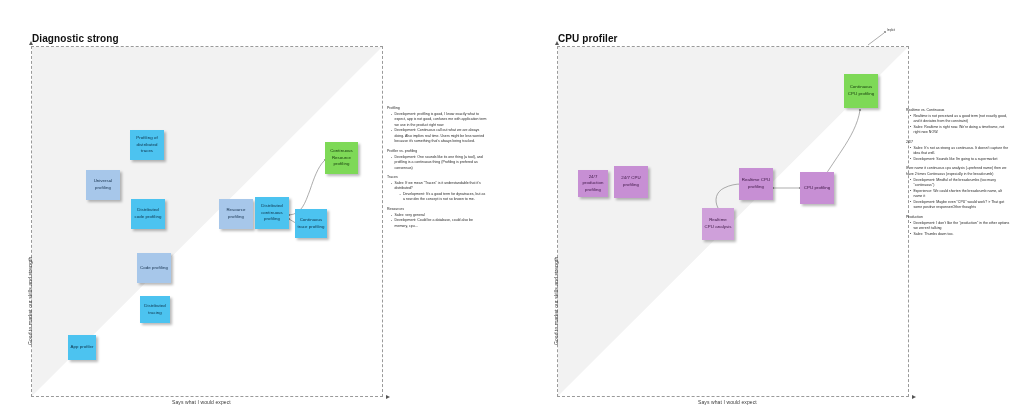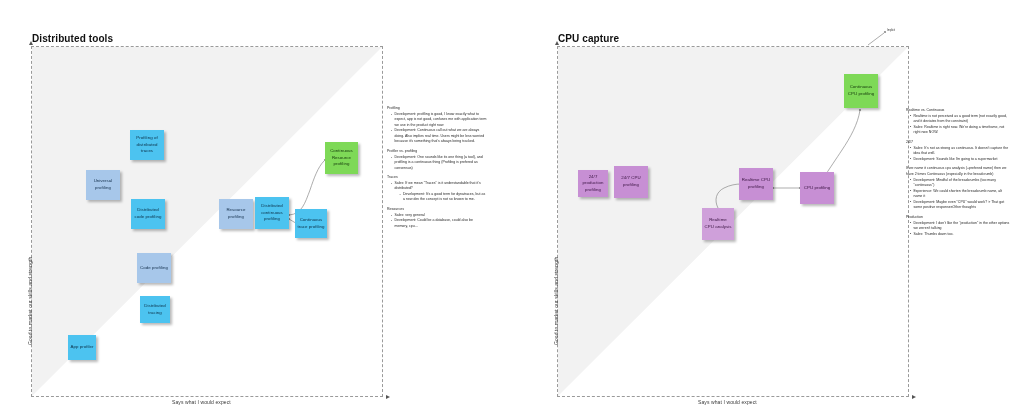--- a/index.html
+++ b/index.html
@@ -145,21 +145,21 @@
     font-size: 2.6px;
     color: #333;
     white-space: nowrap;
   }
 </style>
 </head>
 <body>
 
 <div class="panel panel-left">
 
-  <div class="panel-title" style="left:32px; top:33px;">Distributed tools</div>
+  <div class="panel-title" style="left:32px; top:33px;">Diagnostic strong</div>
 
   <div class="matrix" style="left:31px; top:46px; width:352px; height:351px;">
     <div class="matrix-shade"></div>
   </div>
 
   <div class="axis-arrow up" style="left:29px; top:41px;"></div>
   <div class="axis-arrow right" style="left:386px; top:395px;"></div>
 
   <div class="axis-label vertical" style="left:27px; top:345px;">Good to market our skills and strength</div>
   <div class="axis-label" style="left:172px; top:399px;">Says what I would expect</div>
@@ -247,21 +247,21 @@
       <ul>
         <li>Sales: very general</li>
         <li>Development: Could be a database, could also be memory, cpu...</li>
       </ul>
     </div>
   </div>
 </div>
 
 <div class="panel panel-right">
 
-  <div class="panel-title" style="left:46px; top:33px;">CPU capture</div>
+  <div class="panel-title" style="left:46px; top:33px;">CPU profiler</div>
 
   <div class="matrix" style="left:45px; top:46px; width:352px; height:351px;">
     <div class="matrix-shade"></div>
   </div>
 
   <div class="axis-arrow up" style="left:43px; top:41px;"></div>
   <div class="axis-arrow right" style="left:400px; top:395px;"></div>
 
   <div class="axis-label vertical" style="left:41px; top:345px;">Good to market our skills and strength</div>
   <div class="axis-label" style="left:186px; top:399px;">Says what I would expect</div>

